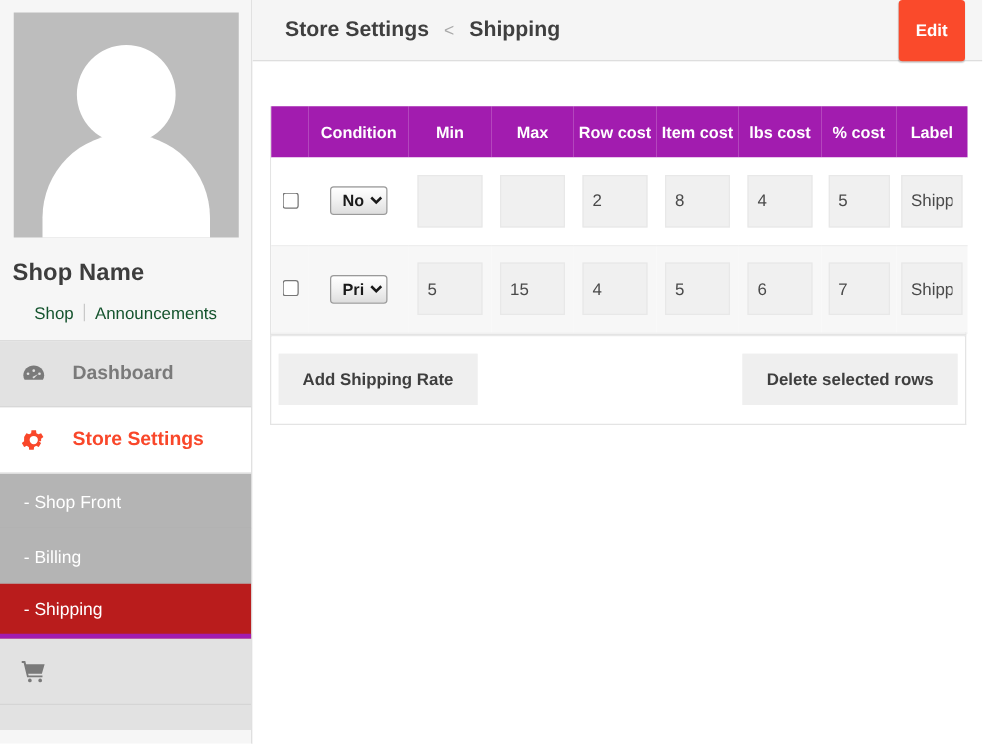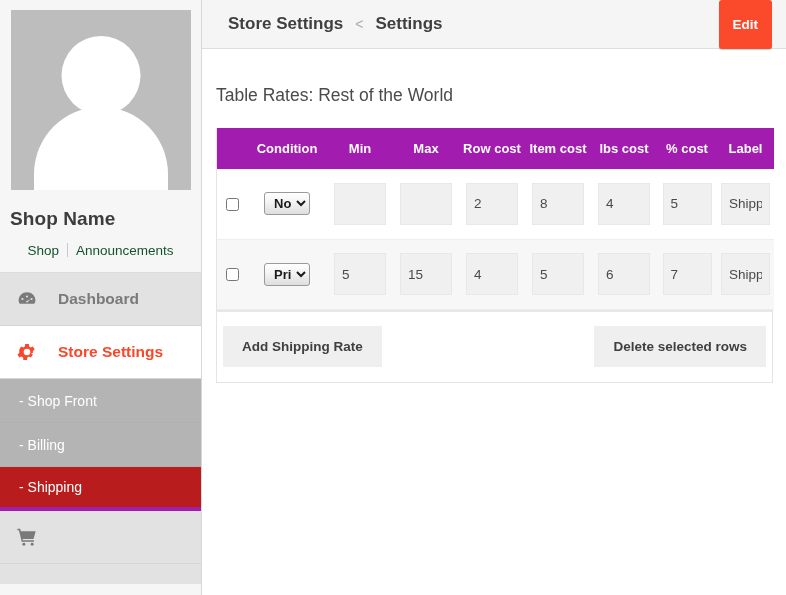--- a/index.html
+++ b/index.html
@@ -354,28 +354,27 @@
 
     </ul>
   </aside>
 
   <section class="main">
 
     <div class="topbar">
       <div class="breadcrumb">
         <span class="crumb">Store Settings</span>
         <span class="crumb-sep">&lt;</span>
-        <span class="crumb-current">Settings</span>
+        <span class="crumb-current">Shipping</span>
       </div>
       <button class="edit-btn">Edit</button>
     </div>
 
     <div class="content">
 
-      <h2 class="section-title">Table Rates: Rest of the World</h2>
 
       <div class="table-wrap">
         <table class="rates">
           <colgroup>
             <col class="c-check">
               <col class="c-cond">
               <col class="c-min">
               <col class="c-max">
             <col class="c-row">
               <col class="c-item">

